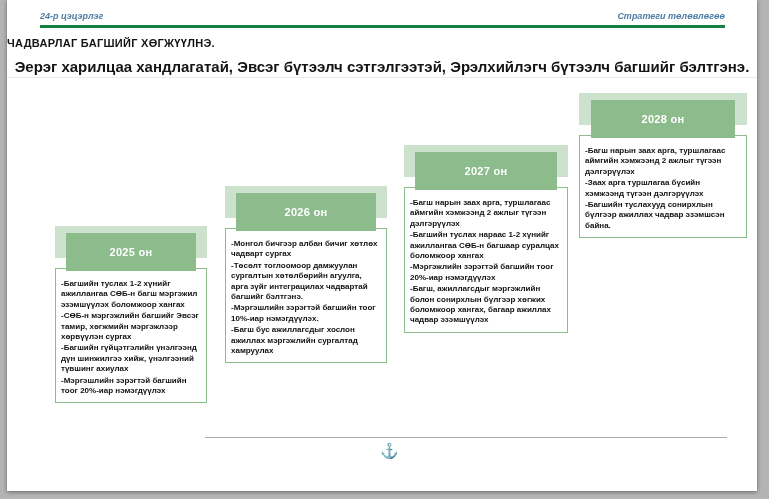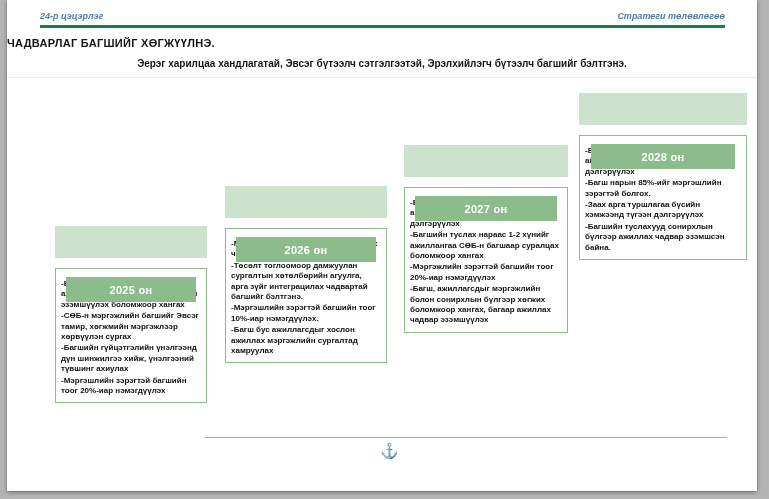--- a/index.html
+++ b/index.html
@@ -18,42 +18,41 @@
     border-bottom:3px solid #15803d; padding-bottom:4px;
     font-size:9px; font-style:italic; color:#4e7da6; font-weight:bold;
   }
   .page-title {
     position:absolute; top:37px; left:0; width:100%;
     font-weight:bold; font-size:11px; color:#141414;
     letter-spacing:0.3px;
   }
   .page-subtitle {
     position:absolute; top:58px; left:0; width:100%;
-    text-align:center; font-weight:bold; font-size:10px; color:#141414;
+    text-align:center; font-weight:bold; font-size:15px; color:#141414;
   }
   .top-divider {
     position:absolute; top:77px; left:0; width:100%;
     border-top:1px solid #ebebeb;
   }
   
   .column { position:absolute; }
   .column[data-idx="0"] { left:48px;  top:226px; width:152px; }
   .column[data-idx="1"] { left:218px; top:186px; width:162px; }
   .column[data-idx="2"] { left:397px; top:145px; width:164px; }
   .column[data-idx="3"] { left:572px; top:93px;  width:168px; }
   .step {
     position:relative; height:32px; background:var(--step-light, #cde2cd);
   }
   .year-box {
-    position:absolute; left:7%; top:7px; width:86%; height:25px;
+    position:absolute; left:7%; top:7px; width:86%; height:38px;
     background:var(--step-dark, #8cbb8c); color:#ffffff;
     font-weight:bold; font-size:11px;
     display:flex; align-items:center; justify-content:center;
     letter-spacing:0.3px;
-    margin-top:44px;
   }
   .plan-box {
     margin-top:10px; background:#ffffff;
     border:1.5px solid var(--step-dark, #8cbb8c);
     padding:10px 5px 5px 5px;
     font-size:8px; line-height:1.3; color:#111111; font-weight:bold;
   }
   .plan-box p { margin:0 0 1px 0; }
   .baseline {
     position:absolute; left:198px; top:437px; width:522px;
@@ -122,21 +121,20 @@
   </div>
 
   <div class="column" data-idx="3">
     <div class="step">
       <div class="year-box">
         <span class="year-label">2028 он</span>
       </div>
     </div>
     <div class="plan-box">
           <p>-Багш нарын заах арга, туршлагаас аймгийн хэмжээнд 2 ажлыг түгээн дэлгэрүүлэх</p>
-          <p>-Багш нарын 85%-ийг мэргэшлийн зэрэгтэй болгох.</p>
           <p>-Заах арга туршлагаа бүсийн хэмжээнд түгээн дэлгэрүүлэх</p>
           <p>-Багшийн туслахууд сонирхлын бүлгээр ажиллах чадвар эзэмшсэн байна.</p>
         </div>
   </div>
 </div>
 
   <div class="baseline"></div>
   <div class="anchor">⚓</div>
 
 </div>

